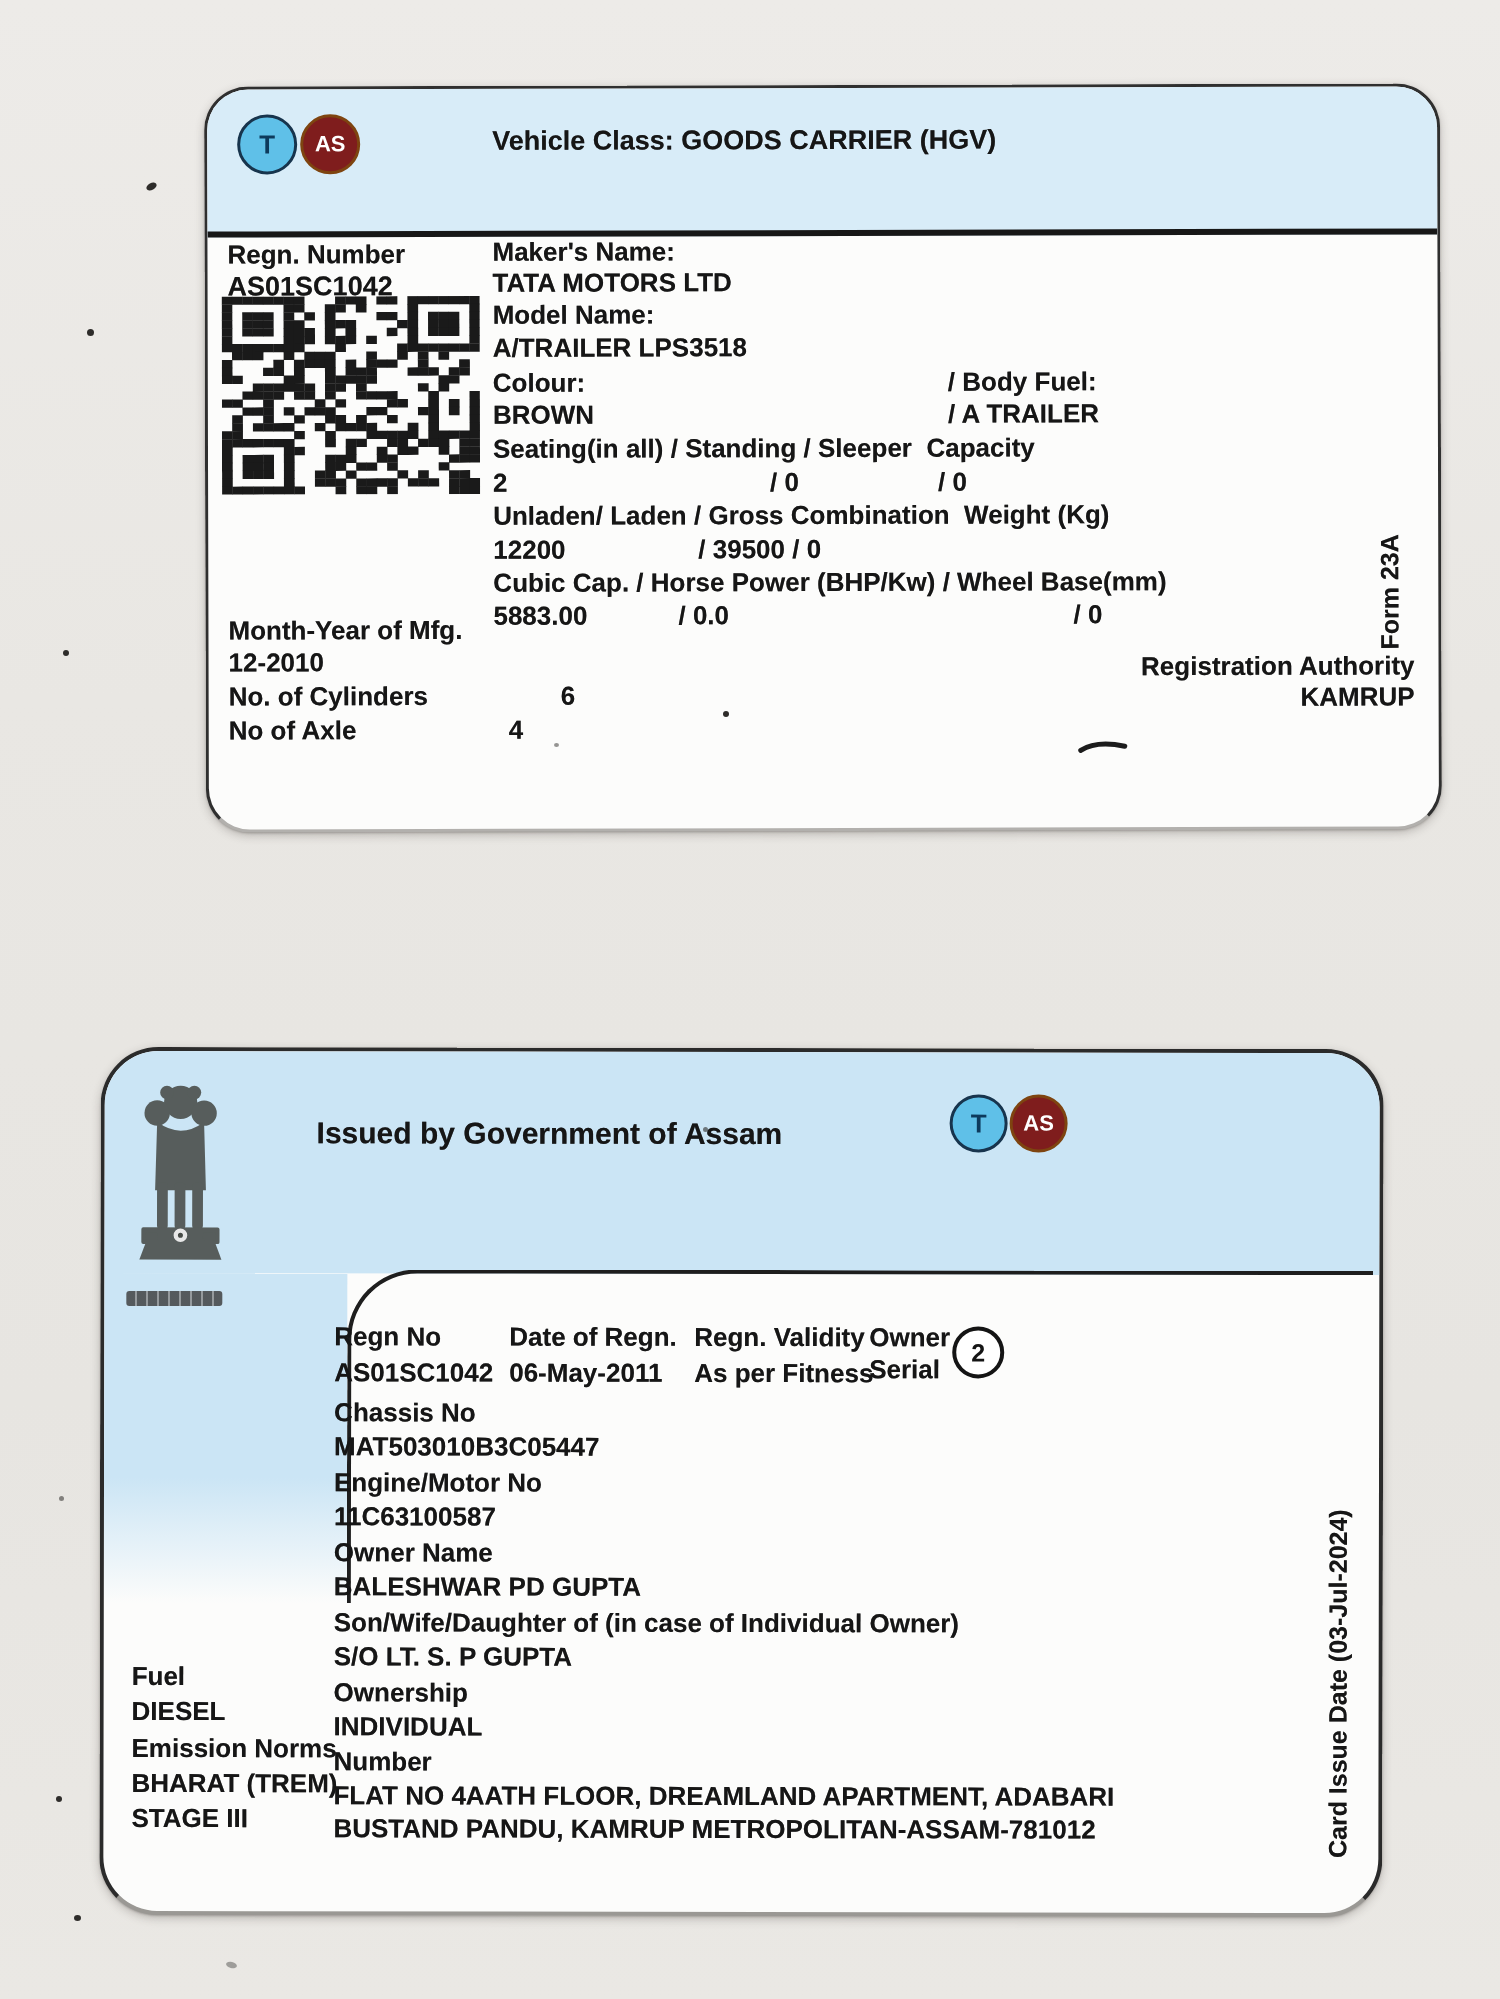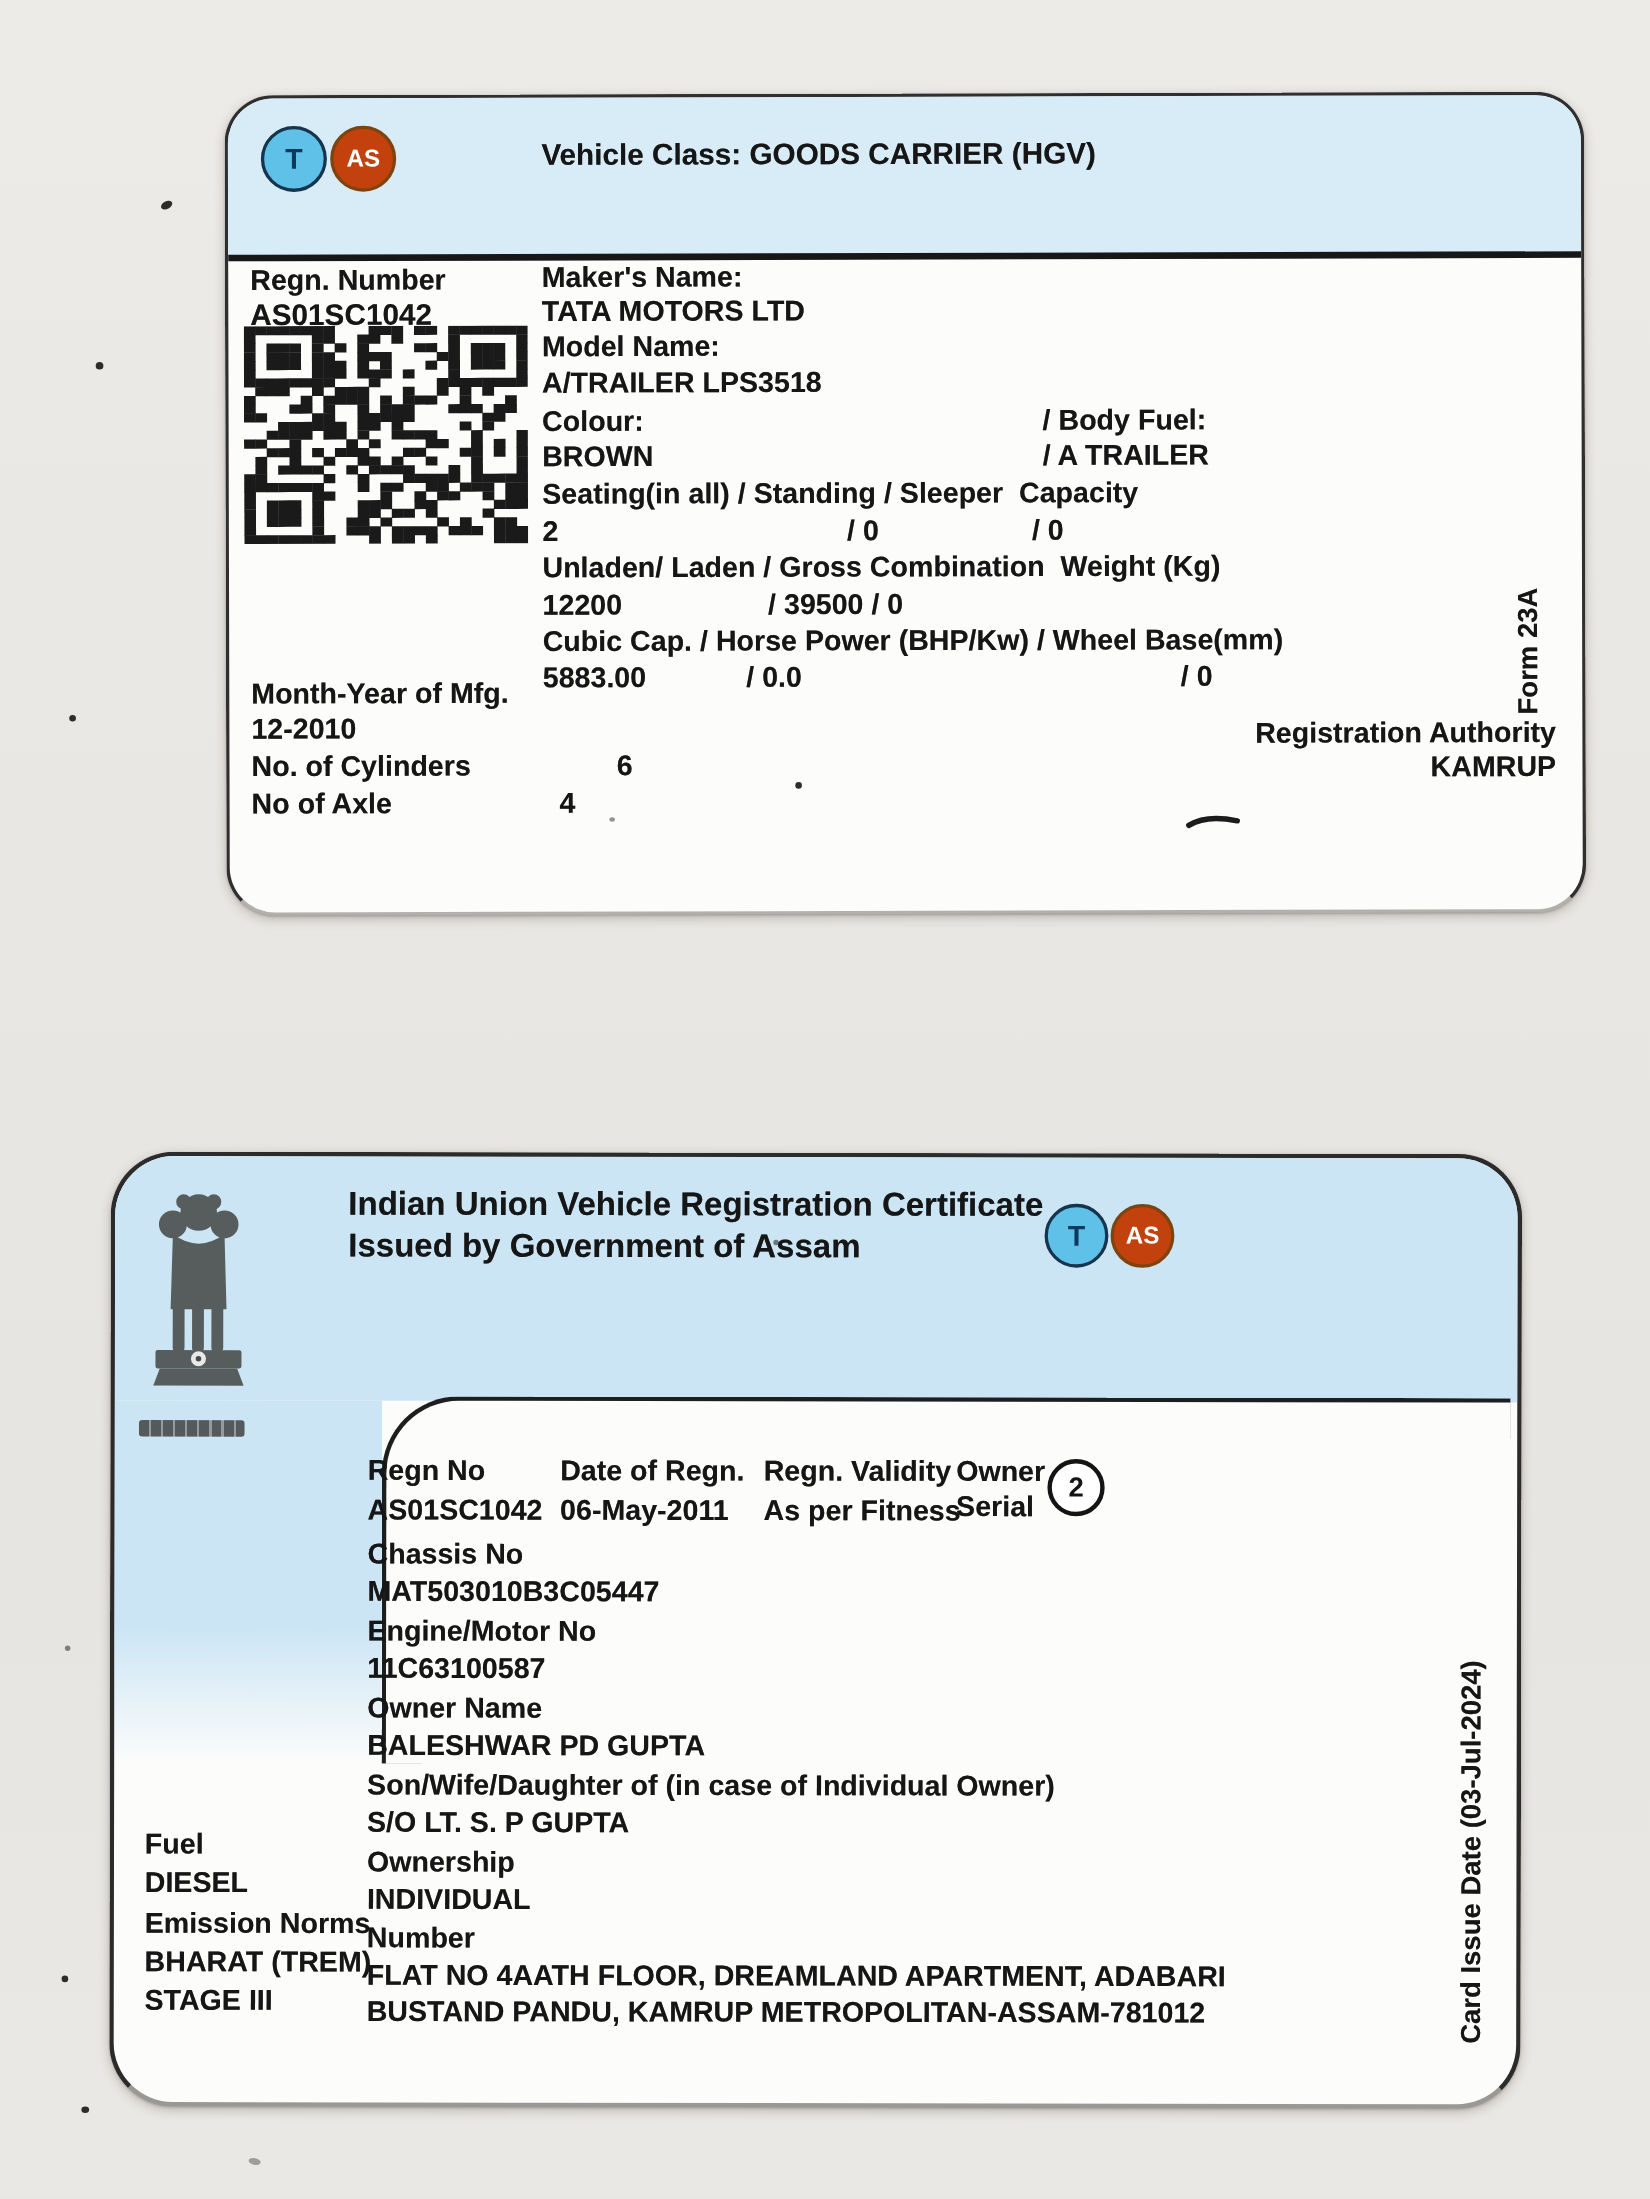--- a/index.html
+++ b/index.html
@@ -19,21 +19,21 @@
      border-bottom:6px solid #171717;}
   .band-front{position:absolute;left:0;top:0;right:0;height:222px;background:#cbe5f5;}
   .col-front{position:absolute;left:0;top:222px;width:243px;height:330px;
      background:linear-gradient(180deg,#cbe5f5 0%,#cbe5f5 62%,rgba(203,229,245,0) 100%);}
   .panel-edge{position:absolute;left:243px;top:218px;right:6px;height:330px;
      border-top:4px solid #1e1e1e;border-left:4px solid #1e1e1e;border-top-left-radius:70px;
      pointer-events:none;}
   .badge{position:absolute;border-radius:50%;display:flex;align-items:center;justify-content:center;
      font-weight:700;}
   .badge-t{width:54px;height:54px;background:#5fc0e8;border:3px solid #17344d;color:#0d3a5c;font-size:26px;}
-  .badge-as{width:54px;height:54px;background:#c2410c;border:3px solid #7e4410;color:#ffffff;font-size:22px;}
+  .badge-as{width:54px;height:54px;background:#7f1d1d;border:3px solid #7e4410;color:#ffffff;font-size:22px;}
   .badge-sm.badge-t,.badge-sm.badge-as{width:52px;height:52px;}
   .vtext{writing-mode:vertical-rl;transform:rotate(180deg);}
   .right-align{text-align:right;}
   .serial-circle{position:absolute;width:44px;height:44px;border-radius:50%;border:4px solid #141414;
      background:#fff;display:flex;align-items:center;justify-content:center;font-weight:700;font-size:25px;color:#141414;}
   .speck{position:absolute;background:#2e2c2a;border-radius:50%;}
   .motto-bar{position:absolute;left:22px;top:240px;width:96px;height:15px;border-radius:3px;opacity:.82;
      background:repeating-linear-gradient(90deg,#3b3b3b 0 9px,#8a8a8a 9px 11px);}
 </style>
 </head>
@@ -441,21 +441,20 @@
         <rect x="20" y="158" width="80" height="17" rx="2"></rect>
         <path d="M24,175 L96,175 L102,191 L18,191 Z"></path>
         <rect x="24" y="163" width="13" height="8" rx="2"></rect>
         <rect x="83" y="163" width="13" height="8" rx="2"></rect>
       </g>
       <circle cx="60" cy="166" r="7" fill="#e8e8e8"></circle>
       <circle cx="60" cy="166" r="2.6" fill="#474b47"></circle>
     </svg>
     <div class="motto-bar"></div>
 
-    <div class="t fs30" style="left:212px;top:28px;">Indian Union Vehicle Registration Certificate</div>
     <div class="t fs30" style="left:212px;top:66px;">Issued by Government of Assam</div>
 
     <div class="badge badge-t badge-sm" style="left:845px;top:42px;">
       <span>T</span>
     </div>
     <div class="badge badge-as badge-sm" style="left:905px;top:42px;">
       <span>AS</span>
     </div>
 
     <div class="t fs26" style="left:230px;top:272px;">Regn No</div>

